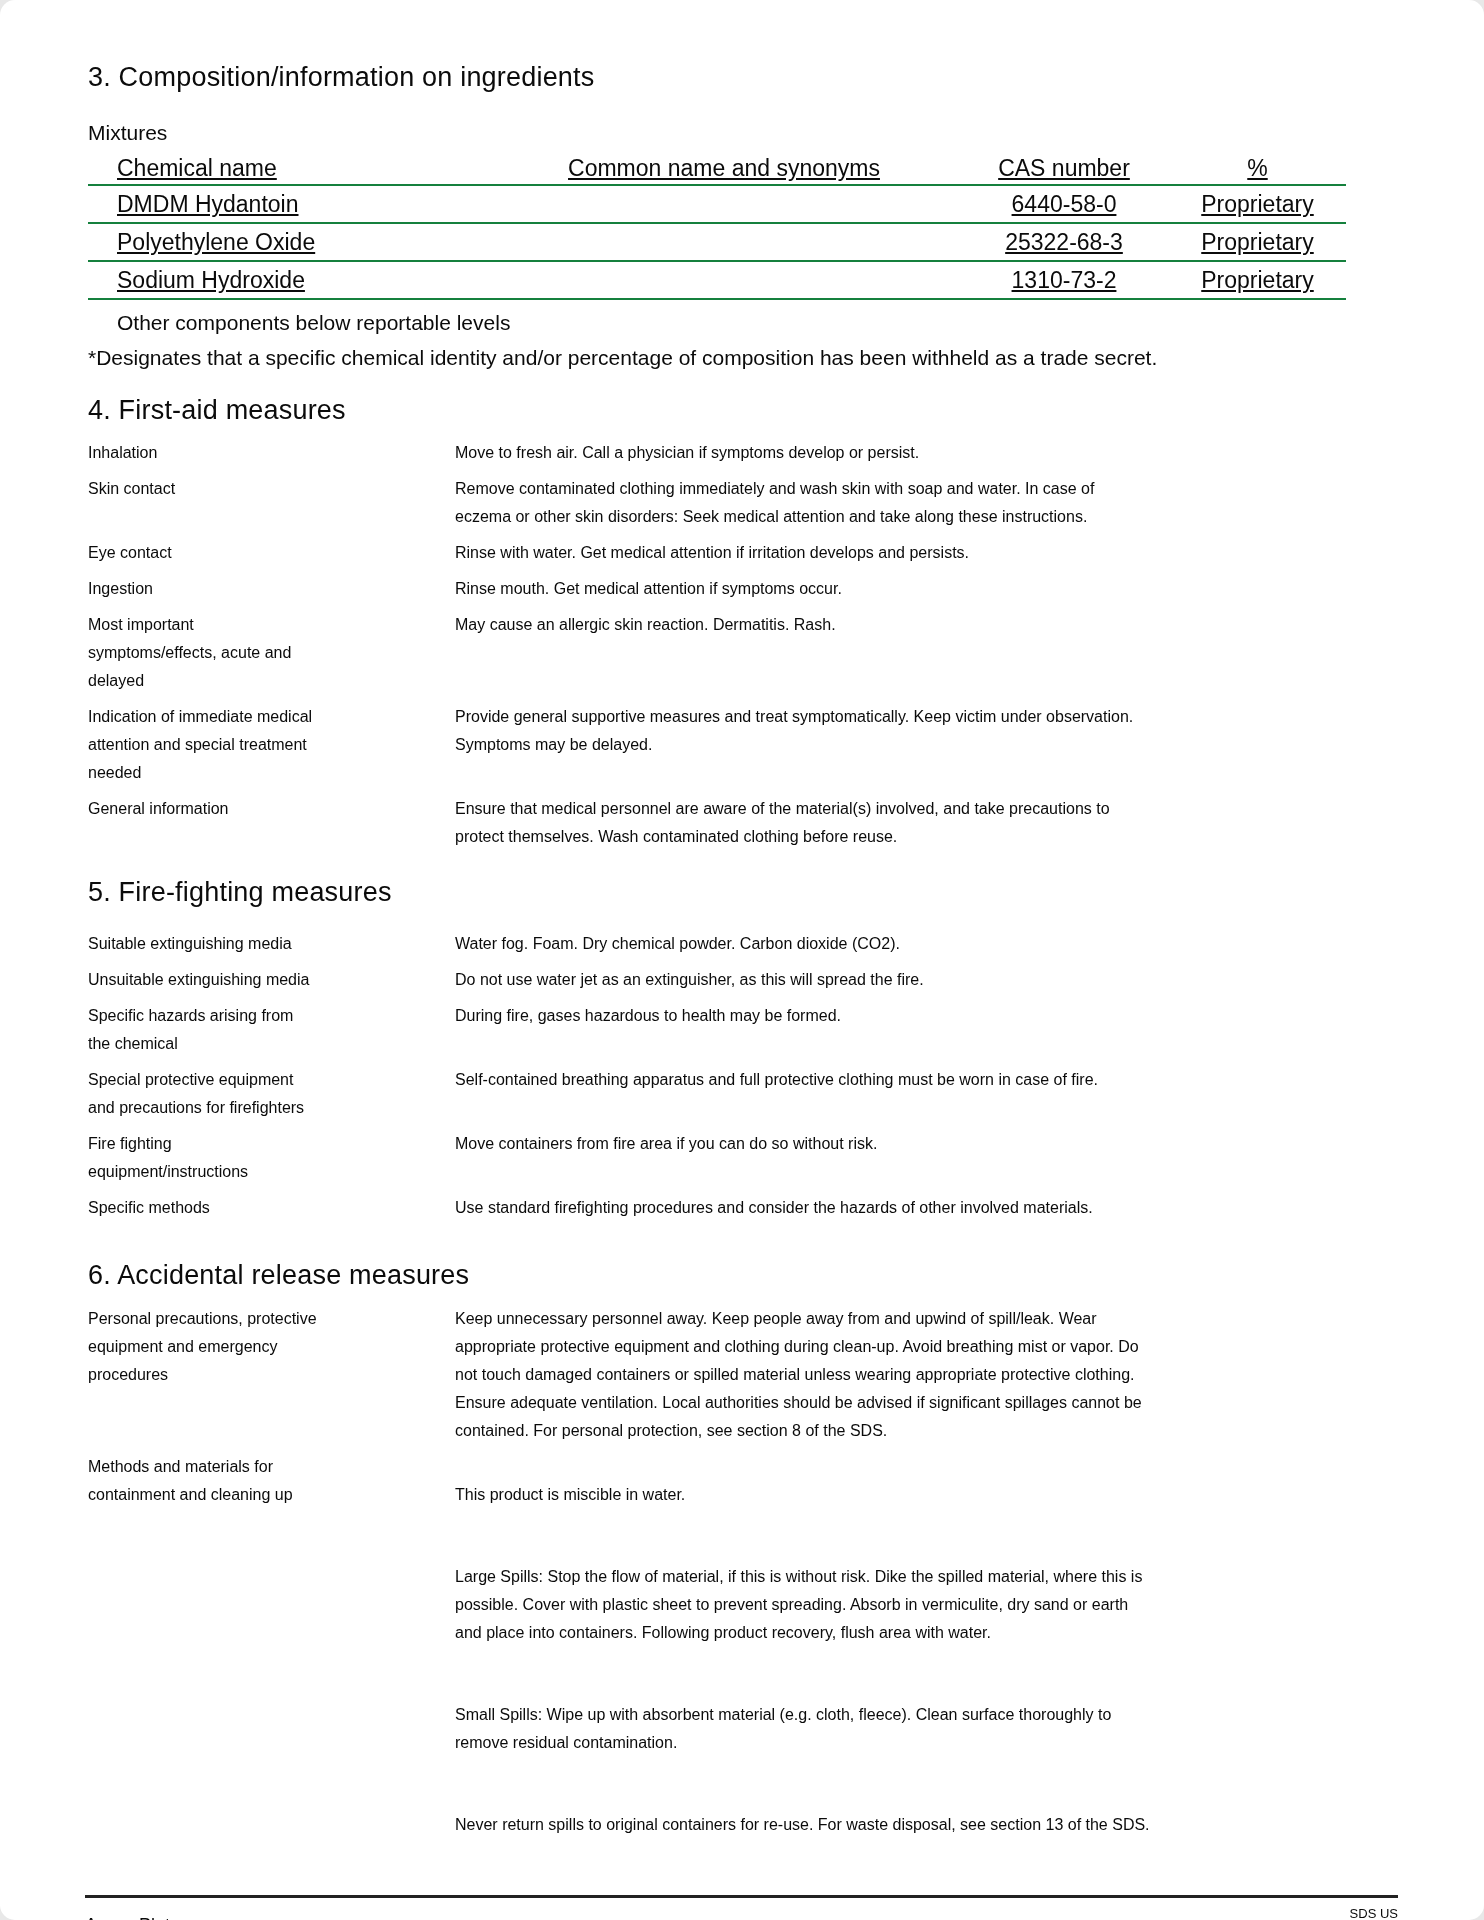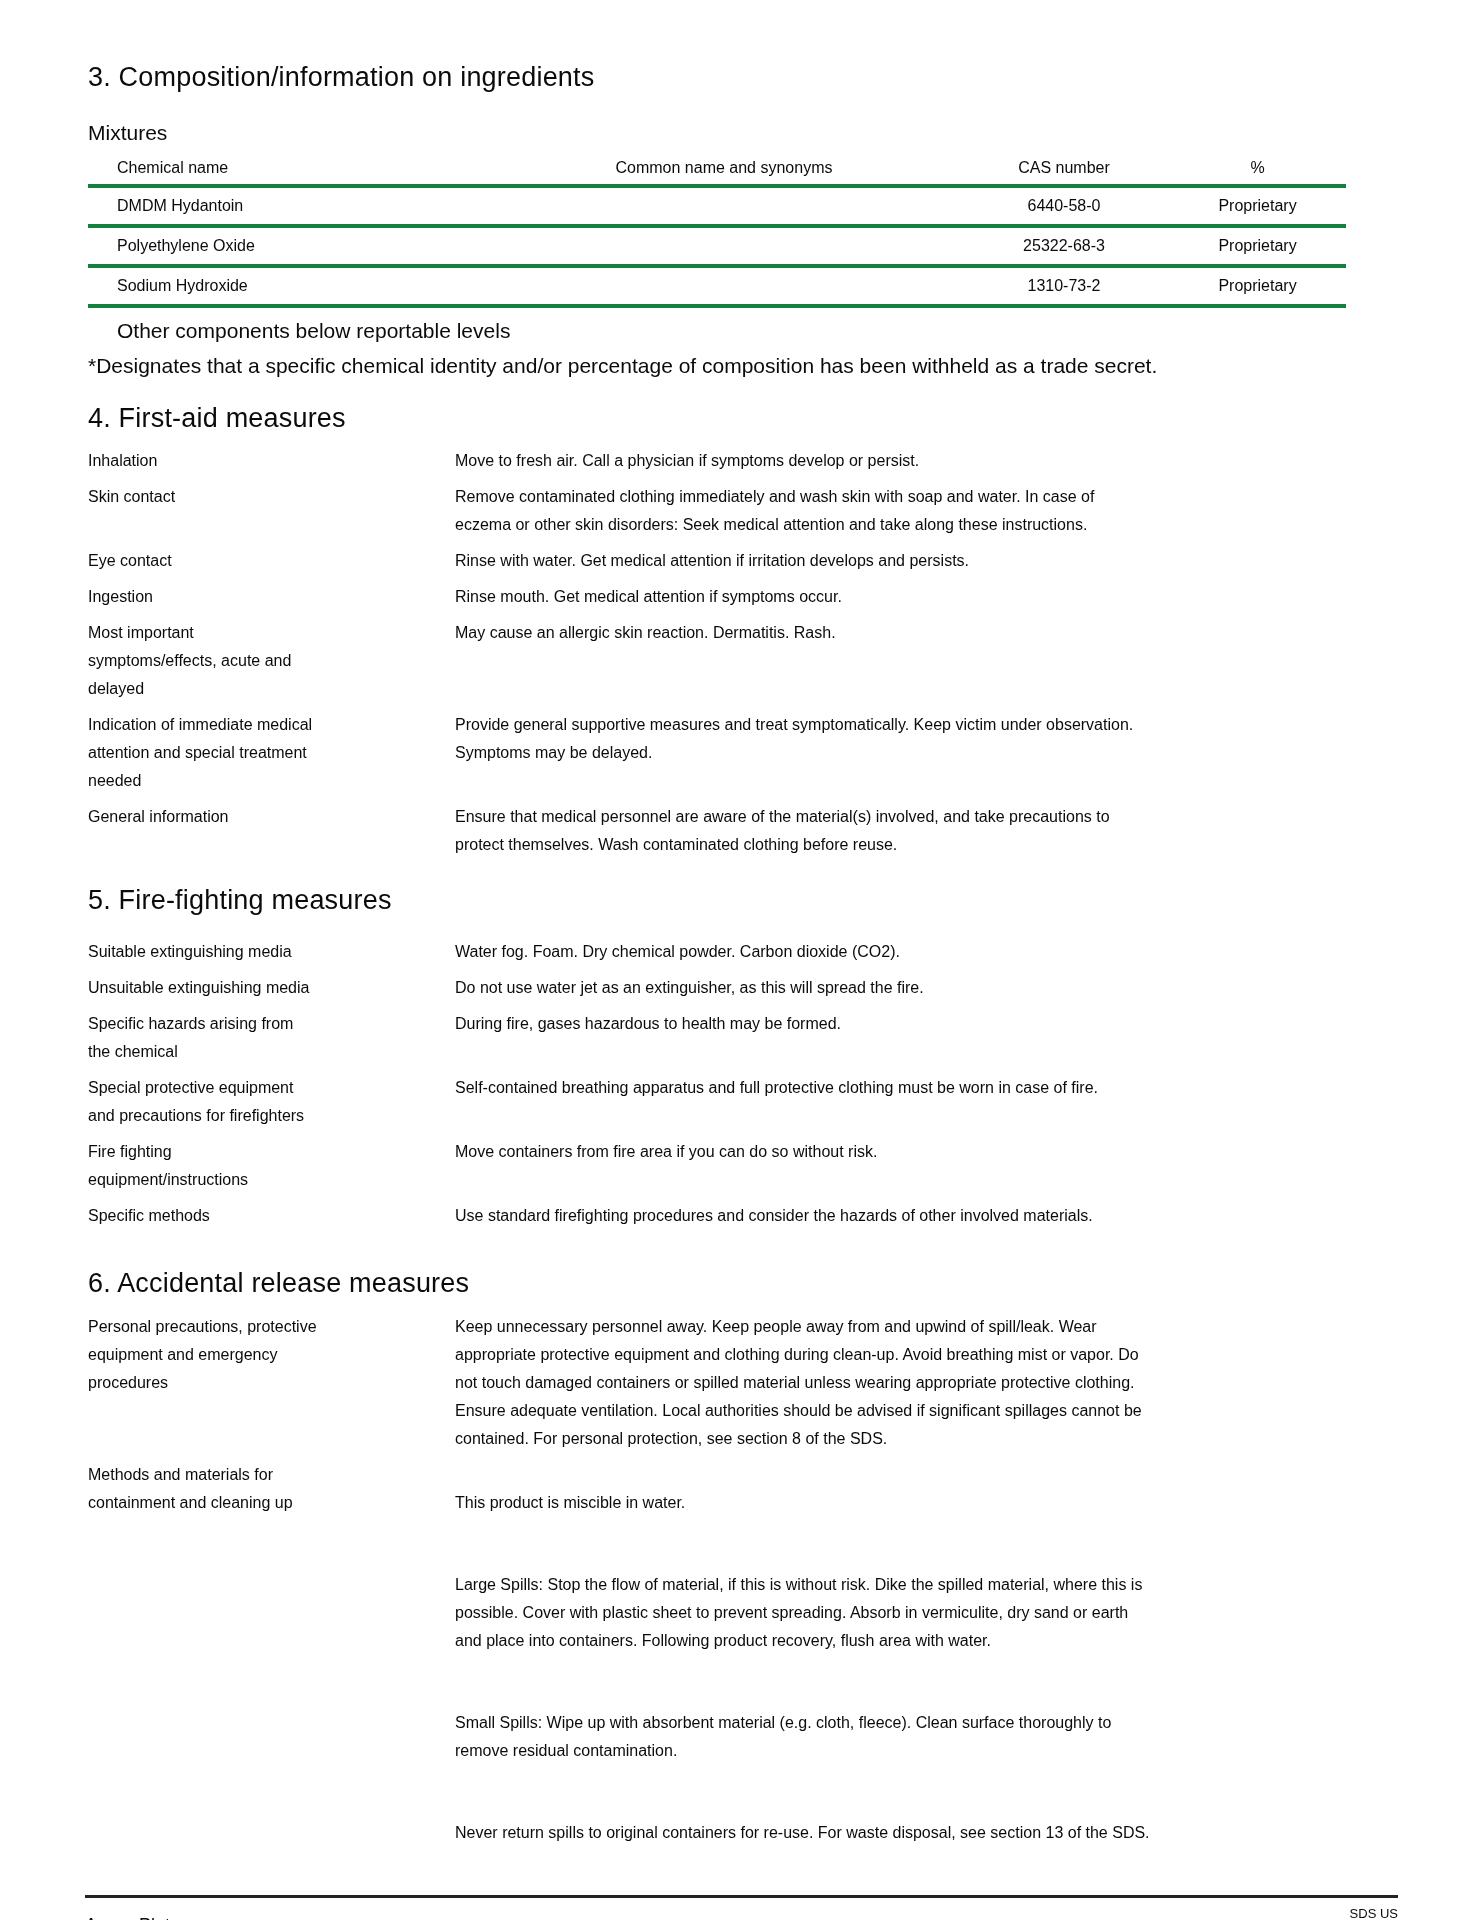--- a/index.html
+++ b/index.html
@@ -5,20 +5,21 @@
   html, body { margin: 0; padding: 0; background: #e8e8e8; }
   .page {
     position: relative;
     width: 1484px;
     height: 1920px;
     background: #ffffff;
     color: #0b0b0b;
     font-family: "Liberation Sans", "DejaVu Sans", sans-serif;
     overflow: hidden;
     margin: 0 auto;
+    border-radius: 15px;
   }
   .content {
     position: absolute;
     left: 88px;
     top: 62px;
     width: 1310px;
   }
   .h {
     font-size: 27px;
     font-weight: 400;
@@ -34,27 +35,28 @@
     line-height: 27px;
     margin-top: 26px;
   }
   table.comp {
     border-collapse: collapse;
     table-layout: fixed;
     width: 1229px;
     margin-top: 9px;
   }
   table.comp th, table.comp td {
-    font-size: 16px;
+    font-size: 23px;
     font-weight: 400;
     line-height: 22px;
-    border-bottom: 4px solid #15803d;
+    border-bottom: 2px solid #15803d;
     text-align: center;
     overflow: hidden;
     white-space: nowrap;
+    text-decoration: underline;
   }
   table.comp th { padding: 2px 0 5px 0; }
   table.comp td { padding: 7px 0 7px 0; }
   table.comp .c1 { width: 372px; text-align: left; padding-left: 29px; }
   table.comp .c2 { width: 470px; }
   table.comp .c3 { width: 210px; }
   table.comp .c4 { width: 177px; }
   .table-note {
     font-size: 21px;
     line-height: 27px;

